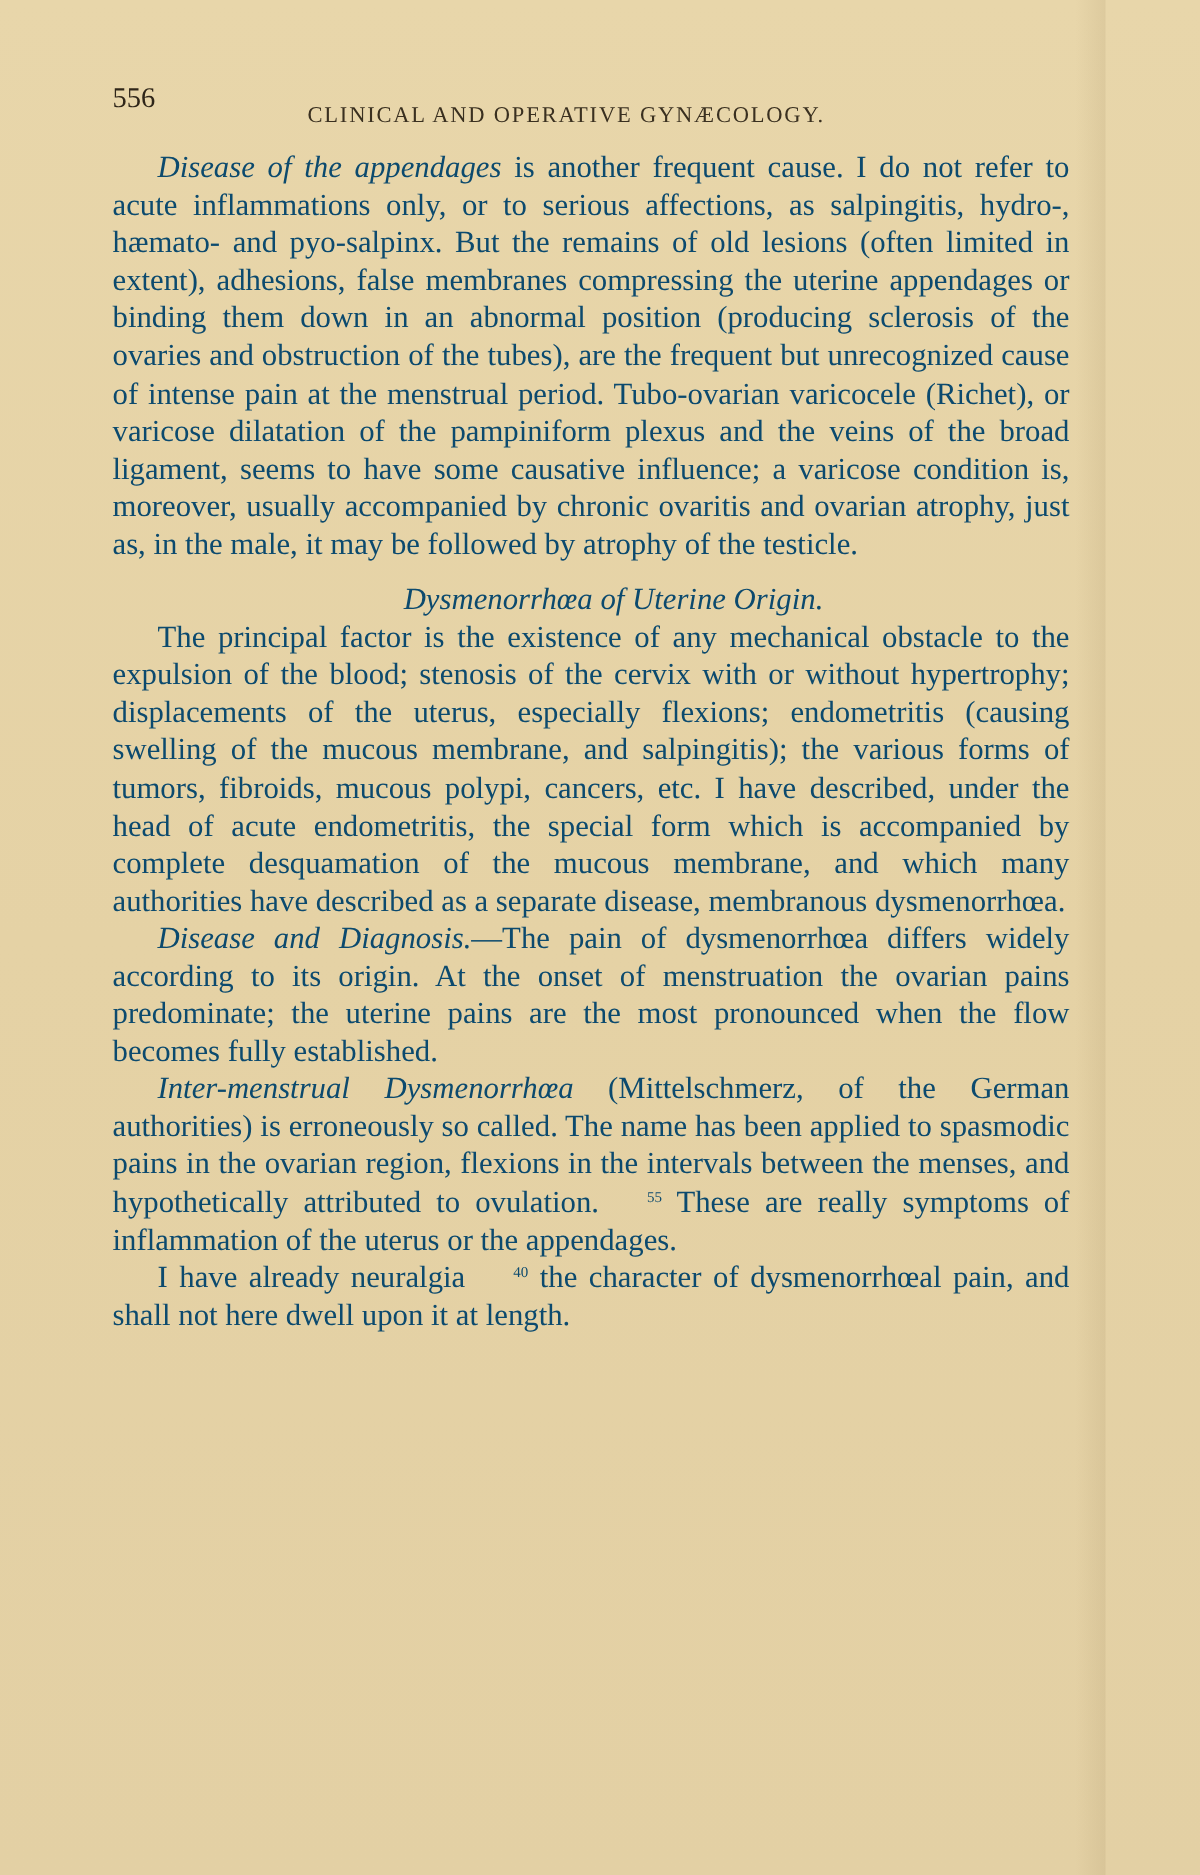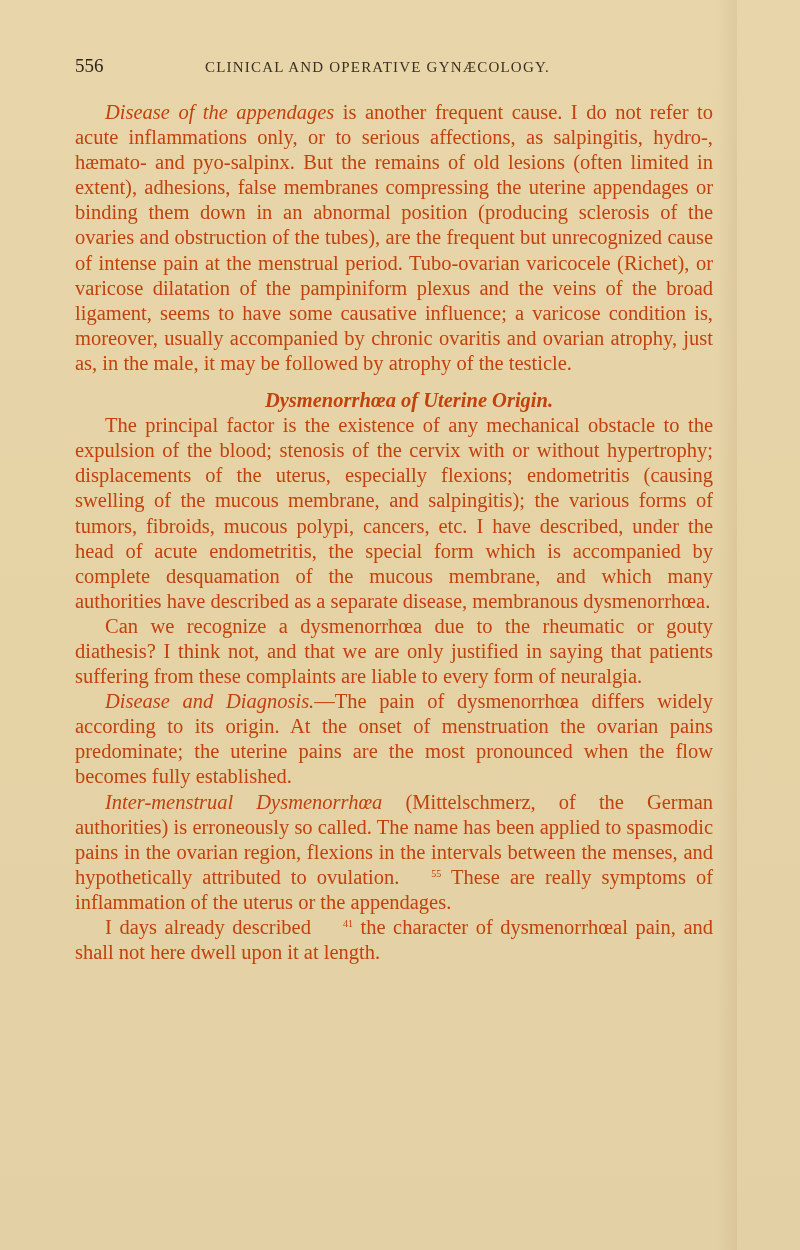--- a/index.html
+++ b/index.html
@@ -17,34 +17,33 @@
     background: linear-gradient(90deg, rgba(0,0,0,0) 0%, rgba(120,95,50,0.10) 100%);
   }
   .header {
     position: absolute; left: 75px; top: 55px; width: 640px; height: 24px;
   }
   .page-number {
     position: absolute; left: 0; top: 0;
     font-family: "Liberation Serif", serif; font-size: 19px; color: #2f2619;
   }
   .running-head {
-    position: absolute; left: 130px; top: 4px;
+    position: absolute; left: 130px; top: 14px;
     font-family: "Liberation Serif", serif; font-size: 15px; letter-spacing: 1.2px;
     color: #3a3020;
   }
   .body {
     position: absolute; left: 75px; top: 100px; width: 638px;
     font-family: "Liberation Serif", serif; font-size: 20.5px; line-height: 25.1px;
-    text-align: justify; color: #c2410c;
+    text-align: justify; color: #0c4a6e;
   }
   .body p { margin: 0; text-indent: 30px; }
   .section-heading {
     text-align: center; font-style: italic; margin: 12px 0 2px 0; text-indent: 0;
     font-size: 20.5px;
-    font-weight: bold;
   }
   .em { font-style: italic; }
   sup { font-size: 10px; vertical-align: 7px; line-height: 0; padding-left: 32px; }
   .gap { height: 12px; }
 </style>
 </head>
 <body>
 
 <div class="page">
   <div class="right-edge"></div>
@@ -60,30 +59,27 @@
     </p>
 
     <div class="gap"></div>
 
     <p class="section-heading">Dysmenorrhœa of Uterine Origin.</p>
 
     <p>
       <span>The principal factor is the existence of any mechanical obstacle to the expulsion of the blood; stenosis of the cervix with or without hypertrophy; displacements of the uterus, especially flexions; endometritis (causing swelling of the mucous membrane, and salpingitis); the various forms of tumors, fibroids, mucous polypi, cancers, etc. I have described, under the head of acute endometritis, the special form which is accompanied by complete desquamation of the mucous membrane, and which many authorities have described as a separate disease, membranous dysmenorrhœa.</span>
     </p>
 
-    <p>
-      <span>Can we recognize a dysmenorrhœa due to the rheumatic or gouty diathesis? I think not, and that we are only justified in saying that patients suffering from these complaints are liable to every form of neuralgia.</span>
-    </p>
 
     <p>
       <span class="em">Disease and Diagnosis.</span><span>—The pain of dysmenorrhœa differs widely according to its origin. At the onset of menstruation the ovarian pains predominate; the uterine pains are the most pronounced when the flow becomes fully established.</span>
     </p>
 
     <p>
       <span class="em">Inter-menstrual Dysmenorrhœa</span><span> (Mittelschmerz, of the German authorities) is erroneously so called. The name has been applied to spasmodic pains in the ovarian region, flexions in the intervals between the menses, and hypothetically attributed to ovulation.</span><sup>55</sup><span> These are really symptoms of inflammation of the uterus or the appendages.</span>
     </p>
 
     <p>
-      <span>I days already described</span><sup>41</sup><span> the character of dysmenorrhœal pain, and shall not here dwell upon it at length.</span>
+      <span>I have already neuralgia</span><sup>40</sup><span> the character of dysmenorrhœal pain, and shall not here dwell upon it at length.</span>
     </p>
 
   </div>
 </div>
 
 </body></html>

